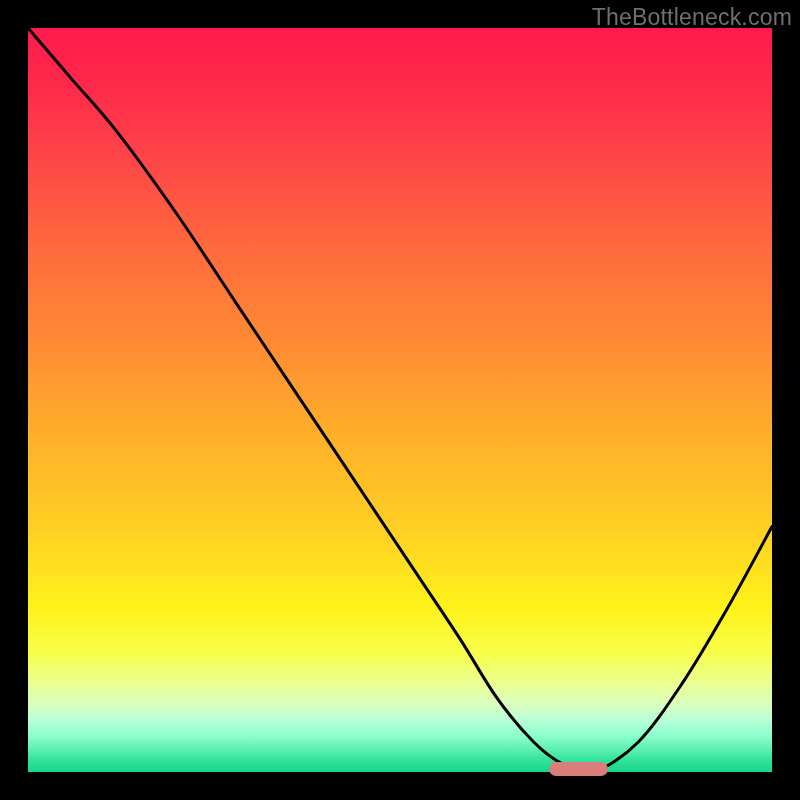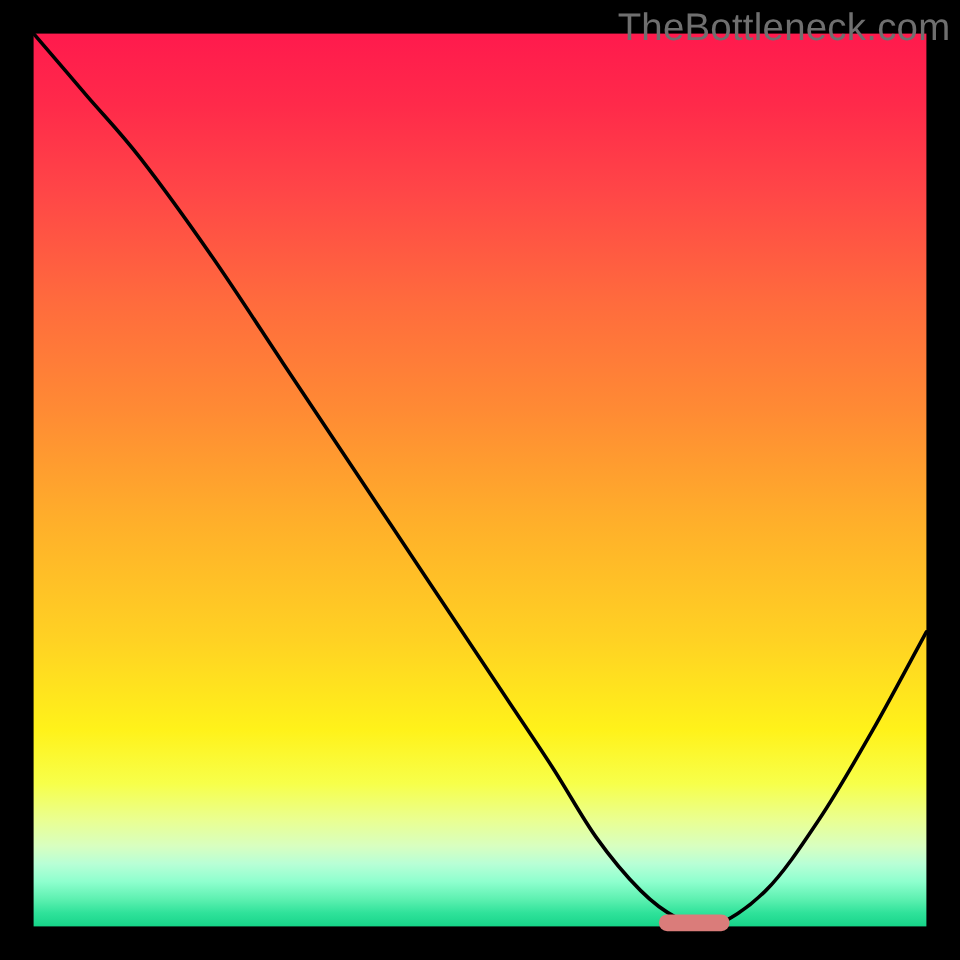--- a/index.html
+++ b/index.html
@@ -45,21 +45,21 @@
       #2fe29a 98.5%,
       #1fd98f 99.5%,
       #15d488 100%
     );
   }
   .watermark {
     position: absolute;
     top: 4px;
     right: 8px;
     color: #6f6f6f;
-    font-size: 32px;
+    font-size: 23px;
     font-weight: 400;
     letter-spacing: 0.2px;
     user-select: none;
   }
   svg.curve {
     position: absolute;
     left: 28px;
     top: 28px;
     width: 744px;
     height: 744px;

